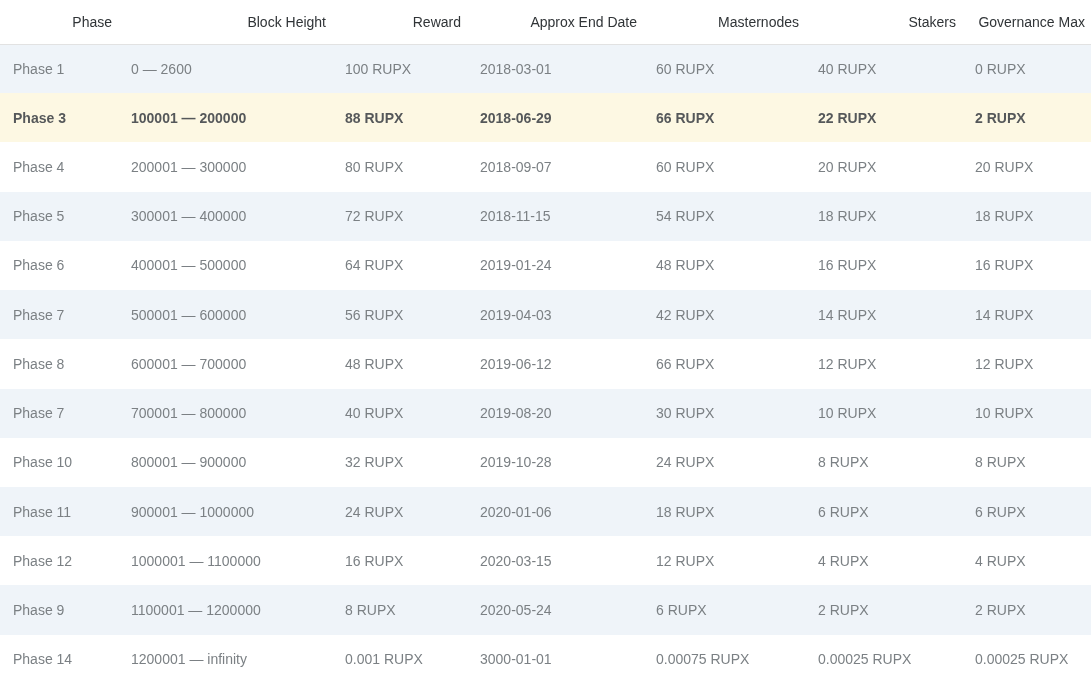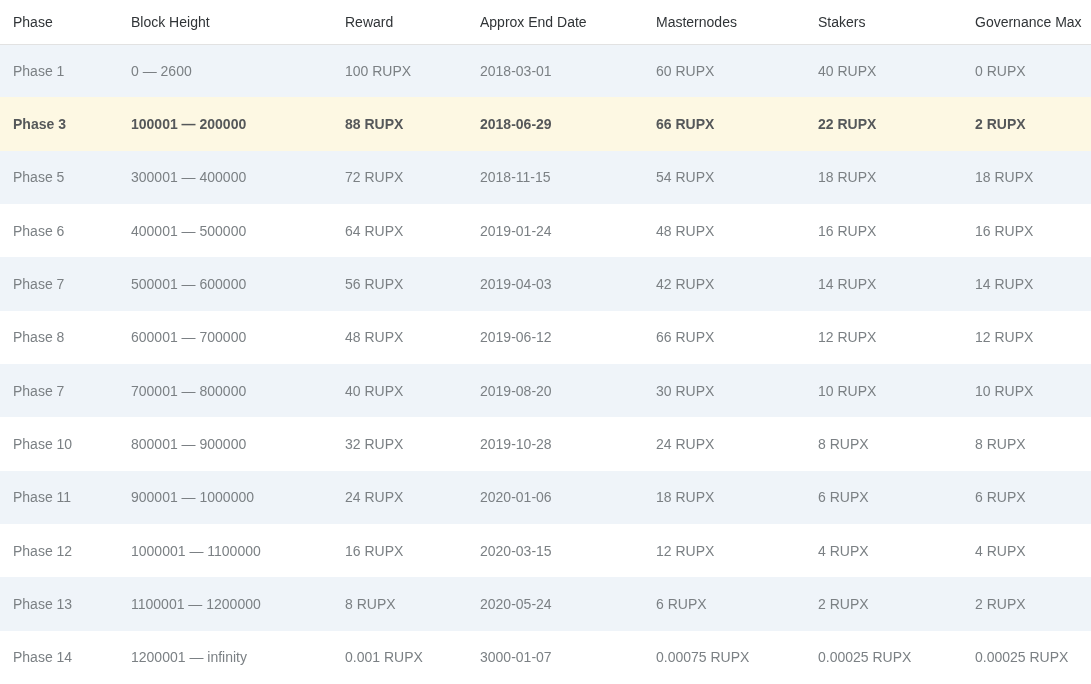--- a/index.html
+++ b/index.html
@@ -28,21 +28,21 @@
   }
   col.c1 { width: 118px; }
   col.c2 { width: 214px; }
   col.c3 { width: 135px; }
   col.c4 { width: 176px; }
   col.c5 { width: 162px; }
   col.c6 { width: 157px; }
   col.c7 { width: 129px; }
   thead tr { height: 44px; }
   th {
-    text-align: left;
+    text-align: right;
     vertical-align: middle;
     padding: 0 6px 0 13px;
     font-size: 14px;
     font-weight: 400;
     color: var(--header-text);
     border-bottom: 1px solid var(--header-border);
     background: var(--page-bg);
     white-space: nowrap;
     overflow: hidden;
   }
@@ -98,20 +98,29 @@
       </tr>
       <tr class="highlight">
         <td>Phase 3</td>
         <td>100001 — 200000</td>
         <td>88 RUPX</td>
         <td>2018-06-29</td>
         <td>66 RUPX</td>
         <td>22 RUPX</td>
         <td>2 RUPX</td>
       </tr>
+      <tr class="">
+        <td>Phase 4</td>
+        <td>200001 — 300000</td>
+        <td>80 RUPX</td>
+        <td>2018-09-07</td>
+        <td>60 RUPX</td>
+        <td>20 RUPX</td>
+        <td>20 RUPX</td>
+      </tr>
       <tr class="stripe">
         <td>Phase 5</td>
         <td>300001 — 400000</td>
         <td>72 RUPX</td>
         <td>2018-11-15</td>
         <td>54 RUPX</td>
         <td>18 RUPX</td>
         <td>18 RUPX</td>
       </tr>
       <tr class="">
@@ -171,31 +180,31 @@
       <tr class="">
         <td>Phase 12</td>
         <td>1000001 — 1100000</td>
         <td>16 RUPX</td>
         <td>2020-03-15</td>
         <td>12 RUPX</td>
         <td>4 RUPX</td>
         <td>4 RUPX</td>
       </tr>
       <tr class="stripe">
-        <td>Phase 13</td>
+        <td>Phase 9</td>
         <td>1100001 — 1200000</td>
         <td>8 RUPX</td>
         <td>2020-05-24</td>
         <td>6 RUPX</td>
         <td>2 RUPX</td>
         <td>2 RUPX</td>
       </tr>
       <tr class="">
         <td>Phase 14</td>
         <td>1200001 — infinity</td>
         <td>0.001 RUPX</td>
-        <td>3000-01-07</td>
+        <td>3000-01-01</td>
         <td>0.00075 RUPX</td>
         <td>0.00025 RUPX</td>
         <td>0.00025 RUPX</td>
       </tr>
     </tbody>
 </table>
 
 </body></html>

